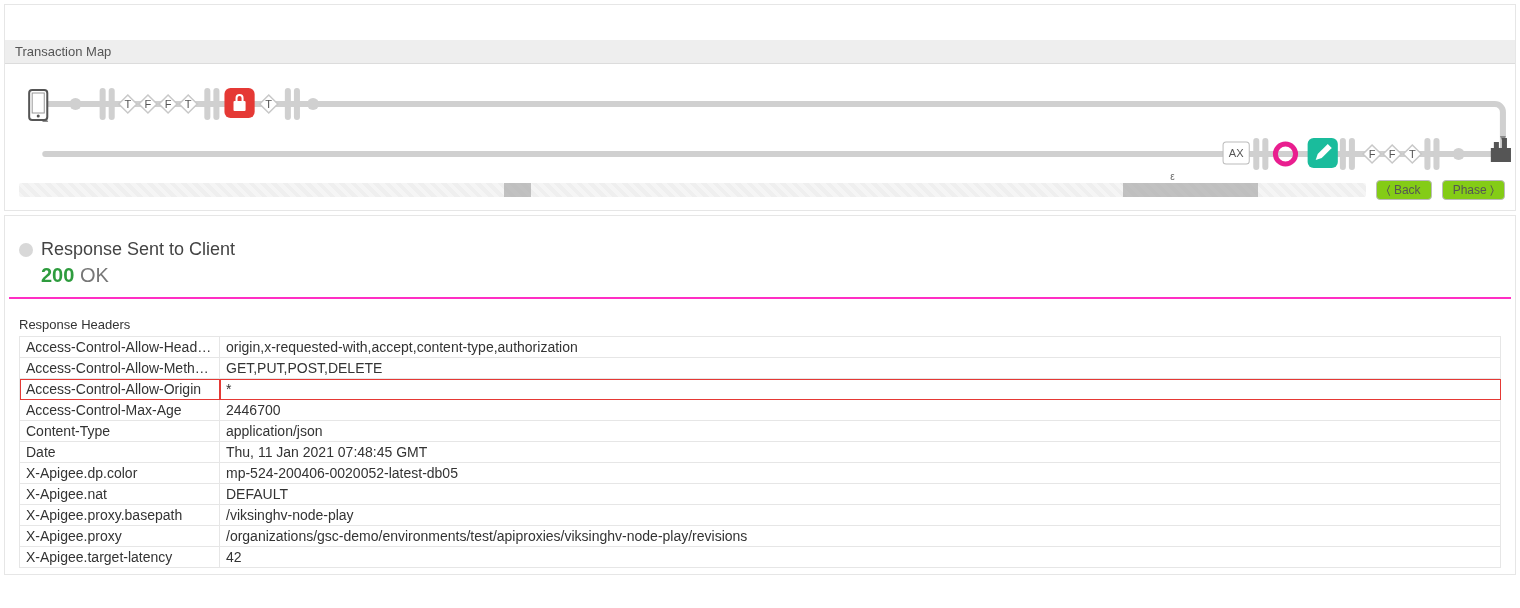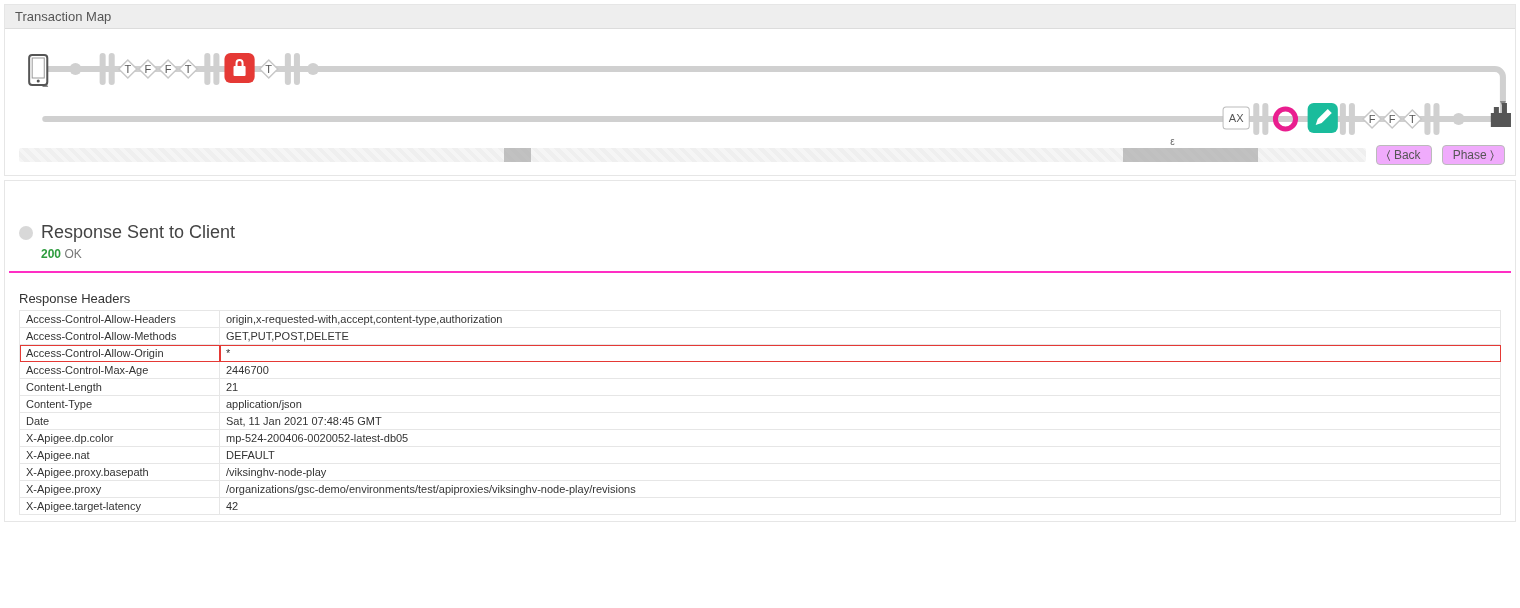--- a/index.html
+++ b/index.html
@@ -11,45 +11,45 @@
     --teal:#1abc9c;
     --red:#e53935;
     --pink:#e91e8f;
     --magenta-line:#ff2ec4;
     --green:#2e9c3e;
     --light:#fafafa;
   }
   *{box-sizing:border-box;}
   html,body{margin:0;padding:0;font-family:"Segoe UI",Arial,sans-serif;font-size:13px;color:var(--text);background:#fff;}
   .panel{border:1px solid var(--border-light);margin:4px;}
-  .panel-hdr{background:var(--hdr-bg);border-bottom:1px solid var(--border);padding:4px 10px;font-size:13px;color:#555;}
+  .panel-hdr{background:var(--hdr-bg);border-bottom:1px solid var(--border);padding:4px 10px;font-size:13px;color:#555;margin-top:35px;}
   
   .map-body{position:relative;height:110px;background:#fff;}
   svg.flow{position:absolute;inset:0;width:100%;height:100%;}
   
   .timeline-row{display:flex;align-items:center;gap:10px;padding:6px 10px 10px 14px;}
   .timeline-bar{flex:1;height:14px;background:repeating-linear-gradient(45deg,#f5f5f5 0 4px,#efefef 4px 8px);position:relative;border-radius:2px;}
   .timeline-seg{position:absolute;top:0;bottom:0;background:#9e9e9e;opacity:.6;}
   .timeline-mark{position:absolute;top:-12px;font-size:10px;color:#666;}
-  .nav-btn{border:1px solid #bbb;background:#f0abfc;border-radius:4px;padding:2px 10px;font-size:12px;color:#555;cursor:pointer;}
-  
-  .phase-body{padding:19px 0 0 0;margin-top:18px;}
+  .nav-btn{border:1px solid #bbb;background:#84cc16;border-radius:4px;padding:2px 10px;font-size:12px;color:#555;cursor:pointer;}
+  
+  .phase-body{padding:19px 0 0 0;}
   .phase-title-row{display:flex;align-items:center;gap:8px;padding:4px 14px 0 14px;}
   .dot-empty{width:14px;height:14px;border-radius:50%;background:#d8d8d8;}
   .phase-title{font-size:18px;color:#444;font-weight:300;}
-  .status-line{padding:4px 14px 10px 36px;font-size:12px;}
+  .status-line{padding:4px 14px 10px 36px;font-size:20px;}
   .status-code{color:var(--green);font-weight:600;}
   .status-text{color:#777;}
   .magenta-sep{height:2px;background:var(--magenta-line);margin:0 4px;}
   
   .headers-wrap{padding:18px 14px 6px 14px;}
   .headers-title{font-weight:400;margin-bottom:4px;}
   table.headers{width:100%;border-collapse:collapse;table-layout:fixed;}
   table.headers col.k{width:200px;}
-  table.headers td{border:1px solid var(--border-light);padding:2px 6px;font-size:11px;color:#333;white-space:nowrap;overflow:hidden;text-overflow:ellipsis;}
+  table.headers td{border:1px solid var(--border-light);padding:2px 6px;font-size:14px;color:#333;white-space:nowrap;overflow:hidden;text-overflow:ellipsis;}
   tr.highlight td{outline:1.5px solid var(--red);outline-offset:-1px;position:relative;}
   
   .policy-label{font:11px Arial;fill:#555;text-anchor:middle;dominant-baseline:middle;}
 </style>
 </head>
 <body>
 
 <div class="panel">
   <div class="panel-hdr">Transaction Map</div>
   <div class="map-body">
@@ -205,30 +205,26 @@
             </tr>
             <tr class="highlight">
               <td>Access-Control-Allow-Origin</td>
               <td>*</td>
             </tr>
             <tr>
               <td>Access-Control-Max-Age</td>
               <td>2446700</td>
             </tr>
             <tr>
-              <td>Content-Length</td>
-              <td>21</td>
-            </tr>
-            <tr>
               <td>Content-Type</td>
               <td>application/json</td>
             </tr>
             <tr>
               <td>Date</td>
-              <td>Sat, 11 Jan 2021 07:48:45 GMT</td>
+              <td>Thu, 11 Jan 2021 07:48:45 GMT</td>
             </tr>
             <tr>
               <td>X-Apigee.dp.color</td>
               <td>mp-524-200406-0020052-latest-db05</td>
             </tr>
             <tr>
               <td>X-Apigee.nat</td>
               <td>DEFAULT</td>
             </tr>
             <tr>

